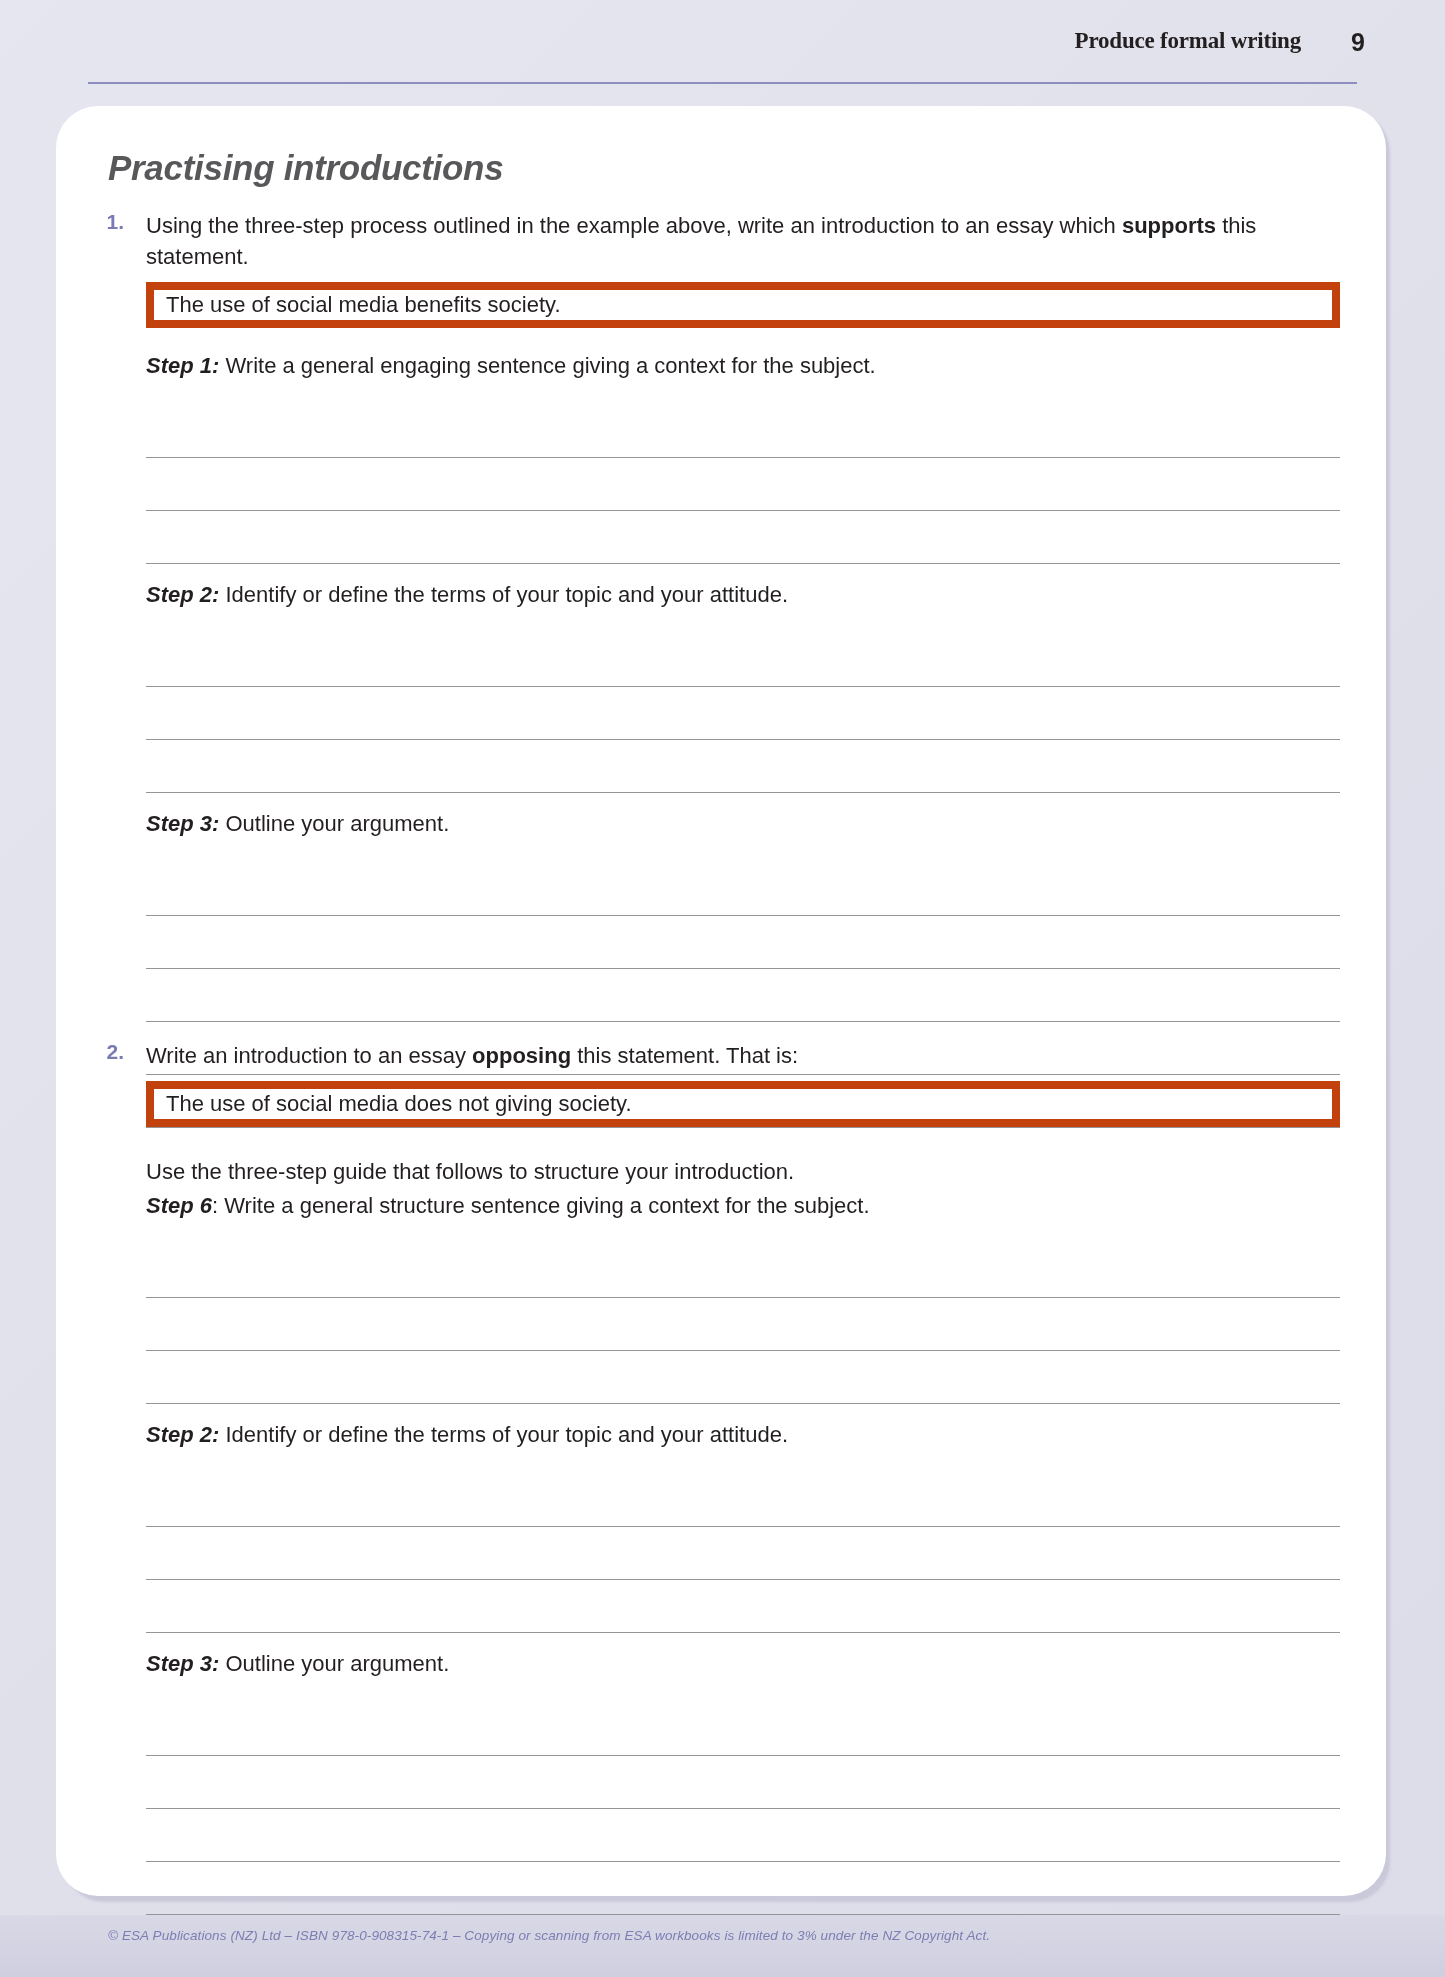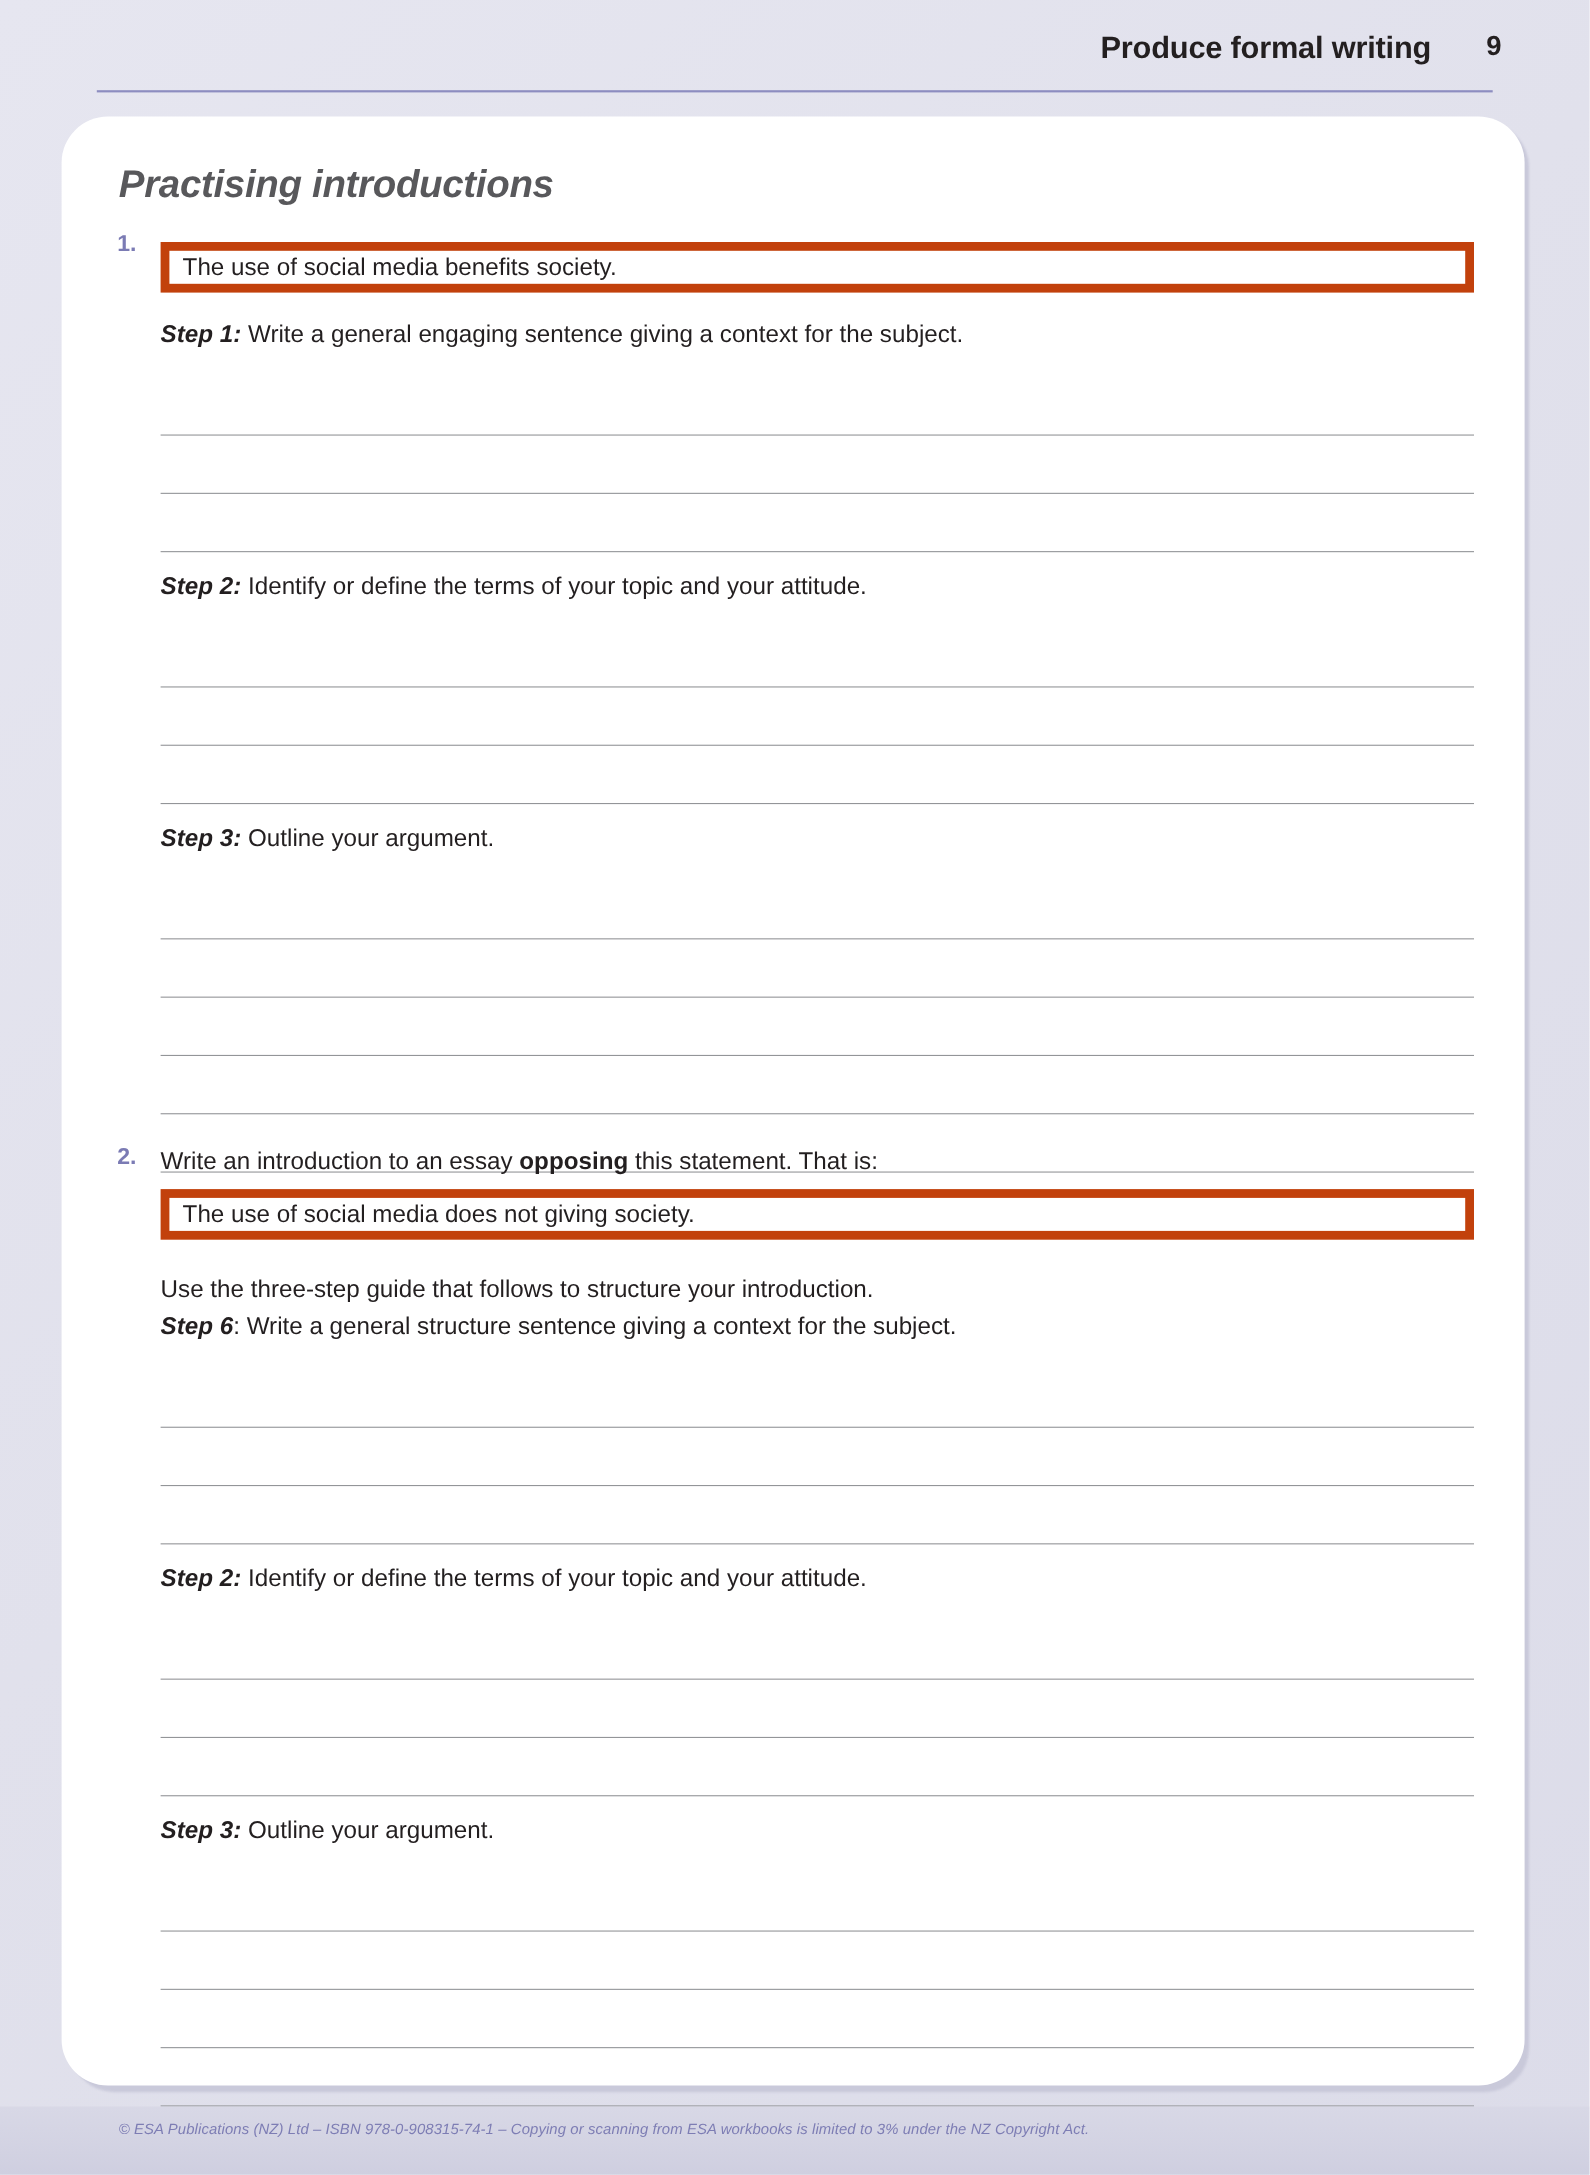--- a/index.html
+++ b/index.html
@@ -28,25 +28,26 @@
     position: absolute;
     top: 28px;
     left: 80px;
     right: 80px;
     height: 46px;
     display: flex;
     align-items: flex-start;
     justify-content: flex-end;
   }
   .header-title {
-    font-size: 28px;
+    font-size: 23px;
     font-weight: bold;
     color: #231f20;
     letter-spacing: -0.2px;
     white-space: nowrap;
+    font-family: Liberation Serif, serif;
   }
   .header-page-number {
     font-size: 25px;
     font-weight: bold;
     color: #231f20;
     margin-left: 46px;
     min-width: 18px;
     text-align: right;
   }
   .header-rule {
@@ -195,20 +196,23 @@
 <div class="sheet"></div>
 
 <div class="content">
 
   <div class="section-title">Practising introductions</div>
 
   <div class="question" style="top:104px;">
     <div class="q-number">1.</div>
     <div class="q-body">
 
+      <div class="q-text">
+        <span>Using the three-step process outlined in the example above, write an introduction to an essay which </span><b>supports</b><span> this statement.</span>
+      </div>
 
       <div class="statement-box">
         <span class="statement-text">The use of social media benefits society.</span>
       </div>
 
       <div class="step-label" style="margin-top:23px;">
         <b>Step 1:</b><span> Write a general engaging sentence giving a context for the subject.</span>
       </div>
       <div class="lines" style="margin-top:24px;">
         <div class="write-line"></div>

